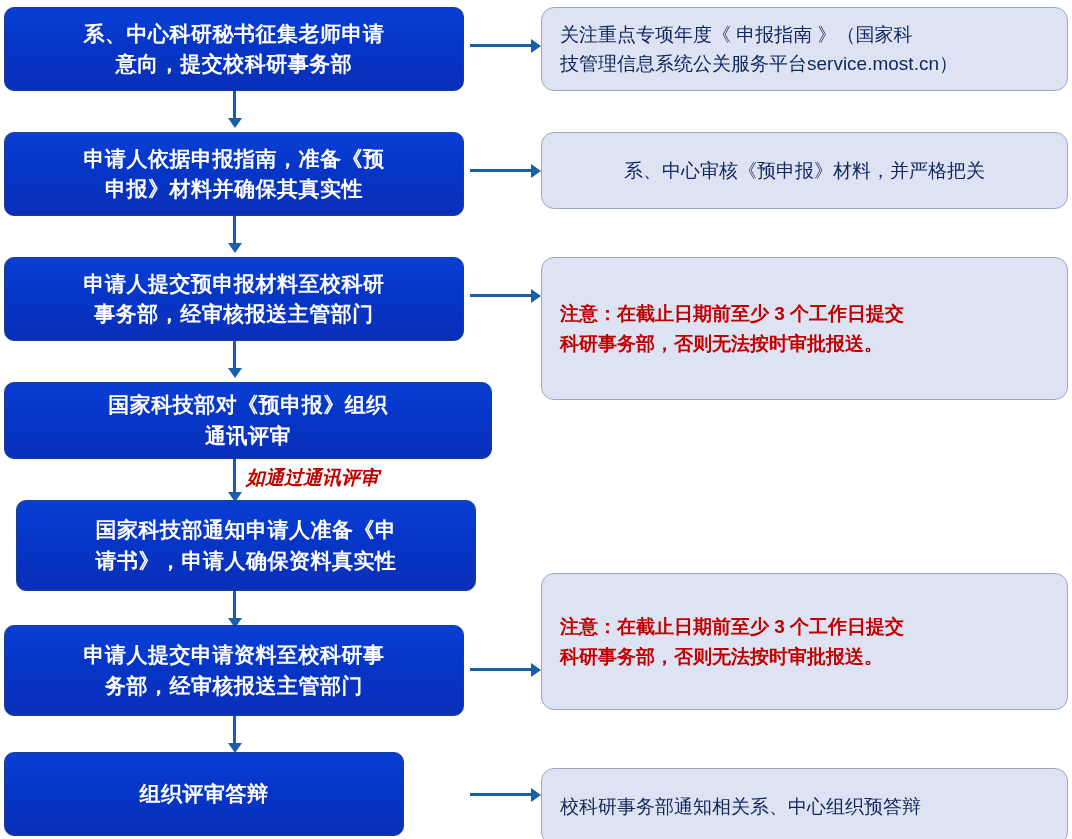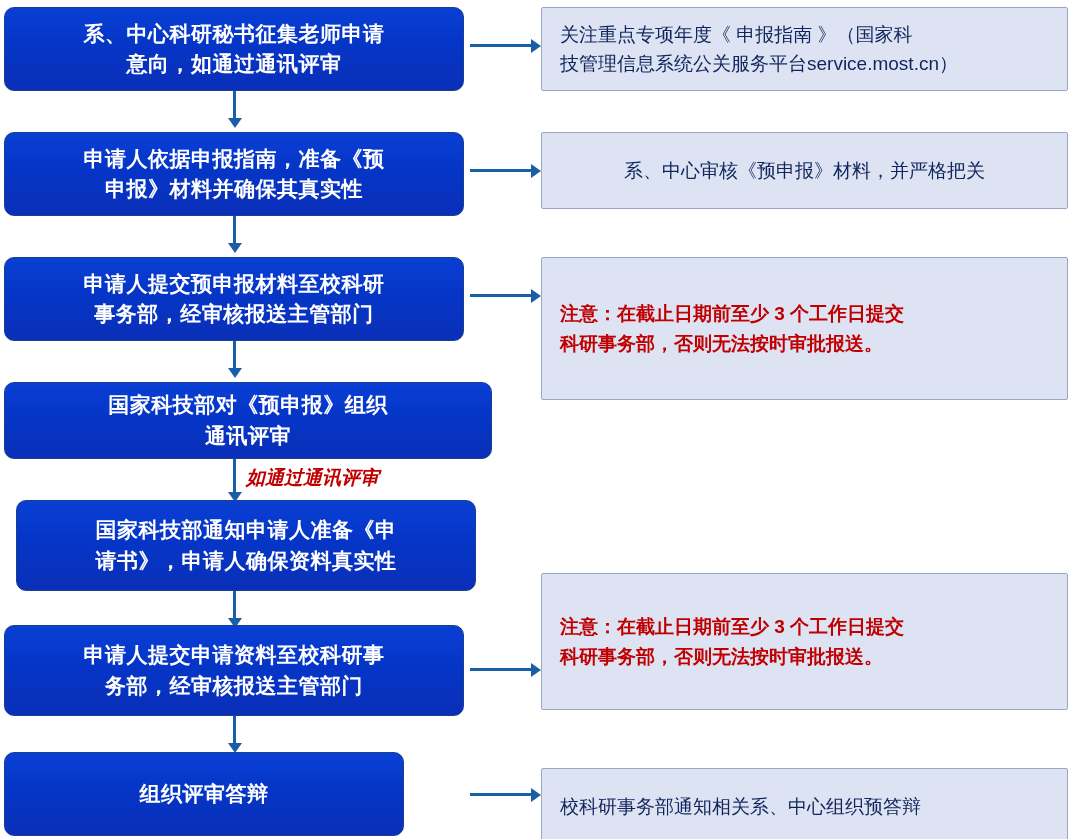--- a/index.html
+++ b/index.html
@@ -31,21 +31,21 @@
     align-items: center;
     justify-content: center;
     text-align: center;
     padding: 4px 12px;
     letter-spacing: 0.5px;
   }
   .note-box {
     position: absolute;
     box-sizing: border-box;
     border: 1px solid #9aa7c4;
-    border-radius: 2px;
+    border-radius: 13px;
     background: #dde3f2;
     color: #15306b;
     font-size: 19px;
     line-height: 1.55;
     display: flex;
     align-items: center;
     justify-content: flex-start;
     text-align: left;
     padding: 6px 18px;
   }
@@ -128,21 +128,21 @@
   <div class="h-arrow" style="left:470px; top:44px; width:62px;"></div>
   <div class="h-arrow" style="left:470px; top:169px; width:62px;"></div>
   <div class="h-arrow" style="left:470px; top:294px; width:62px;"></div>
   <div class="h-arrow" style="left:470px; top:668px; width:62px;"></div>
   <div class="h-arrow" style="left:470px; top:793px; width:62px;"></div>
 
   <div class="edge-label" style="left:246px; top:465px;font-style:italic;">如通过通讯评审</div>
 
   <div class="step-box" style="left:4px; top:7px; width:460px; height:84px;">
     <span class="step-text">系、中心科研秘书征集老师申请
-意向，如通过通讯评审</span>
+意向，提交校科研事务部</span>
   </div>
 
   <div class="step-box" style="left:4px; top:132px; width:460px; height:84px;">
     <span class="step-text">申请人依据申报指南，准备《预
 申报》材料并确保其真实性</span>
   </div>
 
   <div class="step-box" style="left:4px; top:257px; width:460px; height:84px;">
     <span class="step-text">申请人提交预申报材料至校科研
 事务部，经审核报送主管部门</span>

